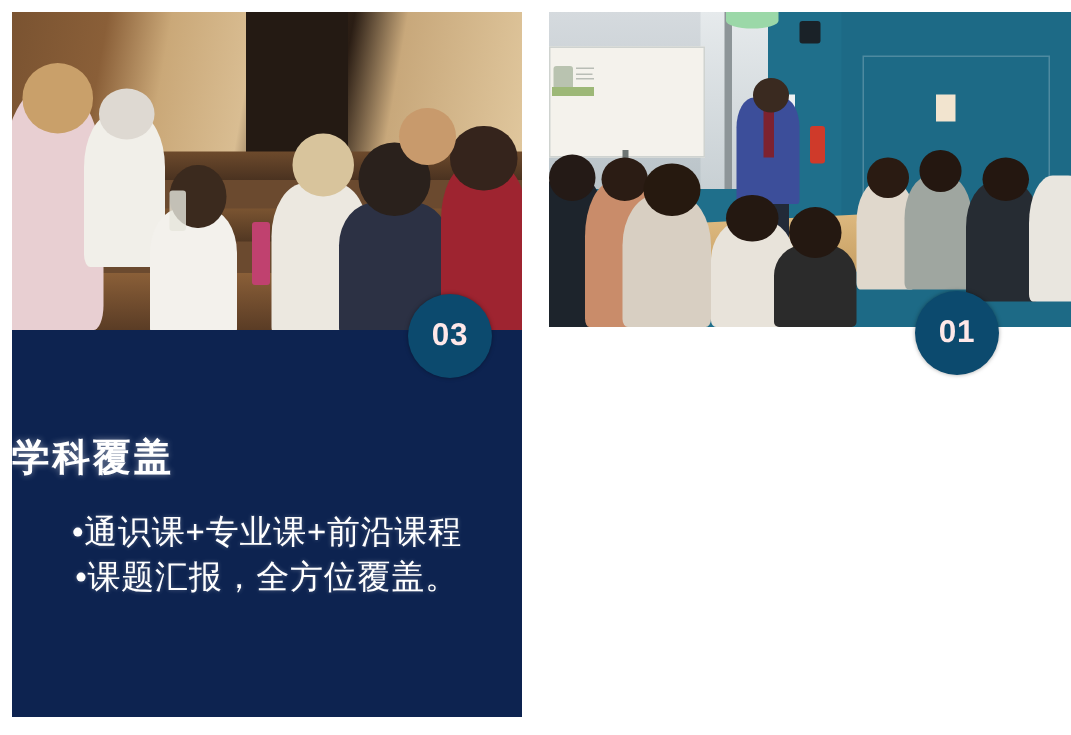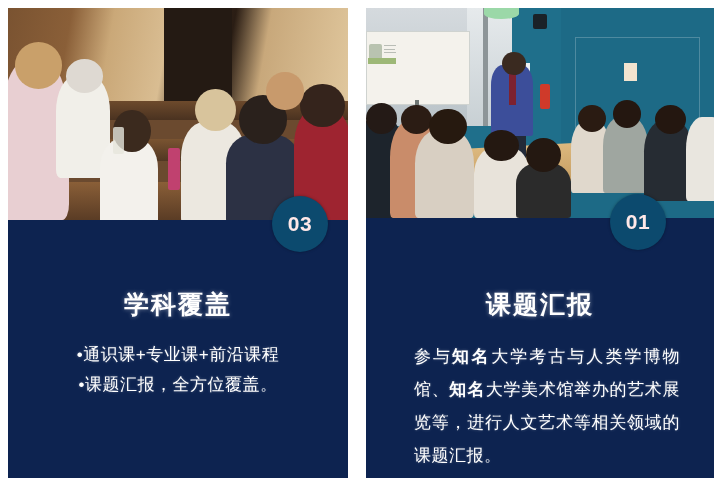--- a/index.html
+++ b/index.html
@@ -29,31 +29,31 @@
     background: #0c4a6e;
     display: flex; align-items: center; justify-content: center;
     color: #ffe8e8; font-size: 21px; font-weight: bold; letter-spacing: .5px;
     z-index: 5;
     box-shadow: 0 0 3px rgba(0,0,0,.35);
   }
   #card-left  .badge { left: 264px; top: 188px; }
   #card-right .badge { left: 244px; top: 186px; }
 
   .title {
-    position: absolute; left: 0; width: 100%; text-align: center;
+    position: absolute; left: 0; width: 100%; 
     font-size: 25px; font-weight: bold; color: #ffffff;
     letter-spacing: 2px;
     text-shadow: 0 0 4px rgba(255,255,255,.45);
   }
   #card-left  .title { top: 68px; }
   #card-right .title { top: 70px; }
 
   .bullets { position: absolute; left: 0; width: 100%; top: 120px; }
   .bullet {
-    font-size: 17px; color: #ffffff; text-align: center;
+    font-size: 22px; color: #ffffff; text-align: center;
     line-height: 30px; letter-spacing: .5px;
     text-shadow: 0 0 3px rgba(255,255,255,.3);
   }
   .body-text {
     position: absolute; left: 48px; right: 34px; top: 122px;
     font-size: 17px; line-height: 33px; color: #ffffff;
     text-align: justify; letter-spacing: .5px;
     text-shadow: 0 0 3px rgba(255,255,255,.28);
   }
   .body-text b { font-weight: bold; letter-spacing: 1px; }
@@ -241,21 +241,17 @@
         <div class="a a6"></div>
         <div class="a a6h"></div>
         <div class="a a7"></div>
         <div class="a a7h"></div>
         <div class="a a8"></div>
         <div class="a a8h"></div>
         <div class="a a9"></div>
       </div>
     </div>
 
-    <div class="panel">
-      <div class="title">课题汇报</div>
-      <div class="body-text" id="card-04-body"><span>参与</span><b>知名</b><span>大学考古与人类学博物馆、</span><b>知名</b><span>大学美术馆举办的艺术展览等，进行人文艺术等相关领域的课题汇报。</span></div>
-    </div>
 
     <div class="badge">01</div>
   </div>
 
 </div>
 
 </body></html>

